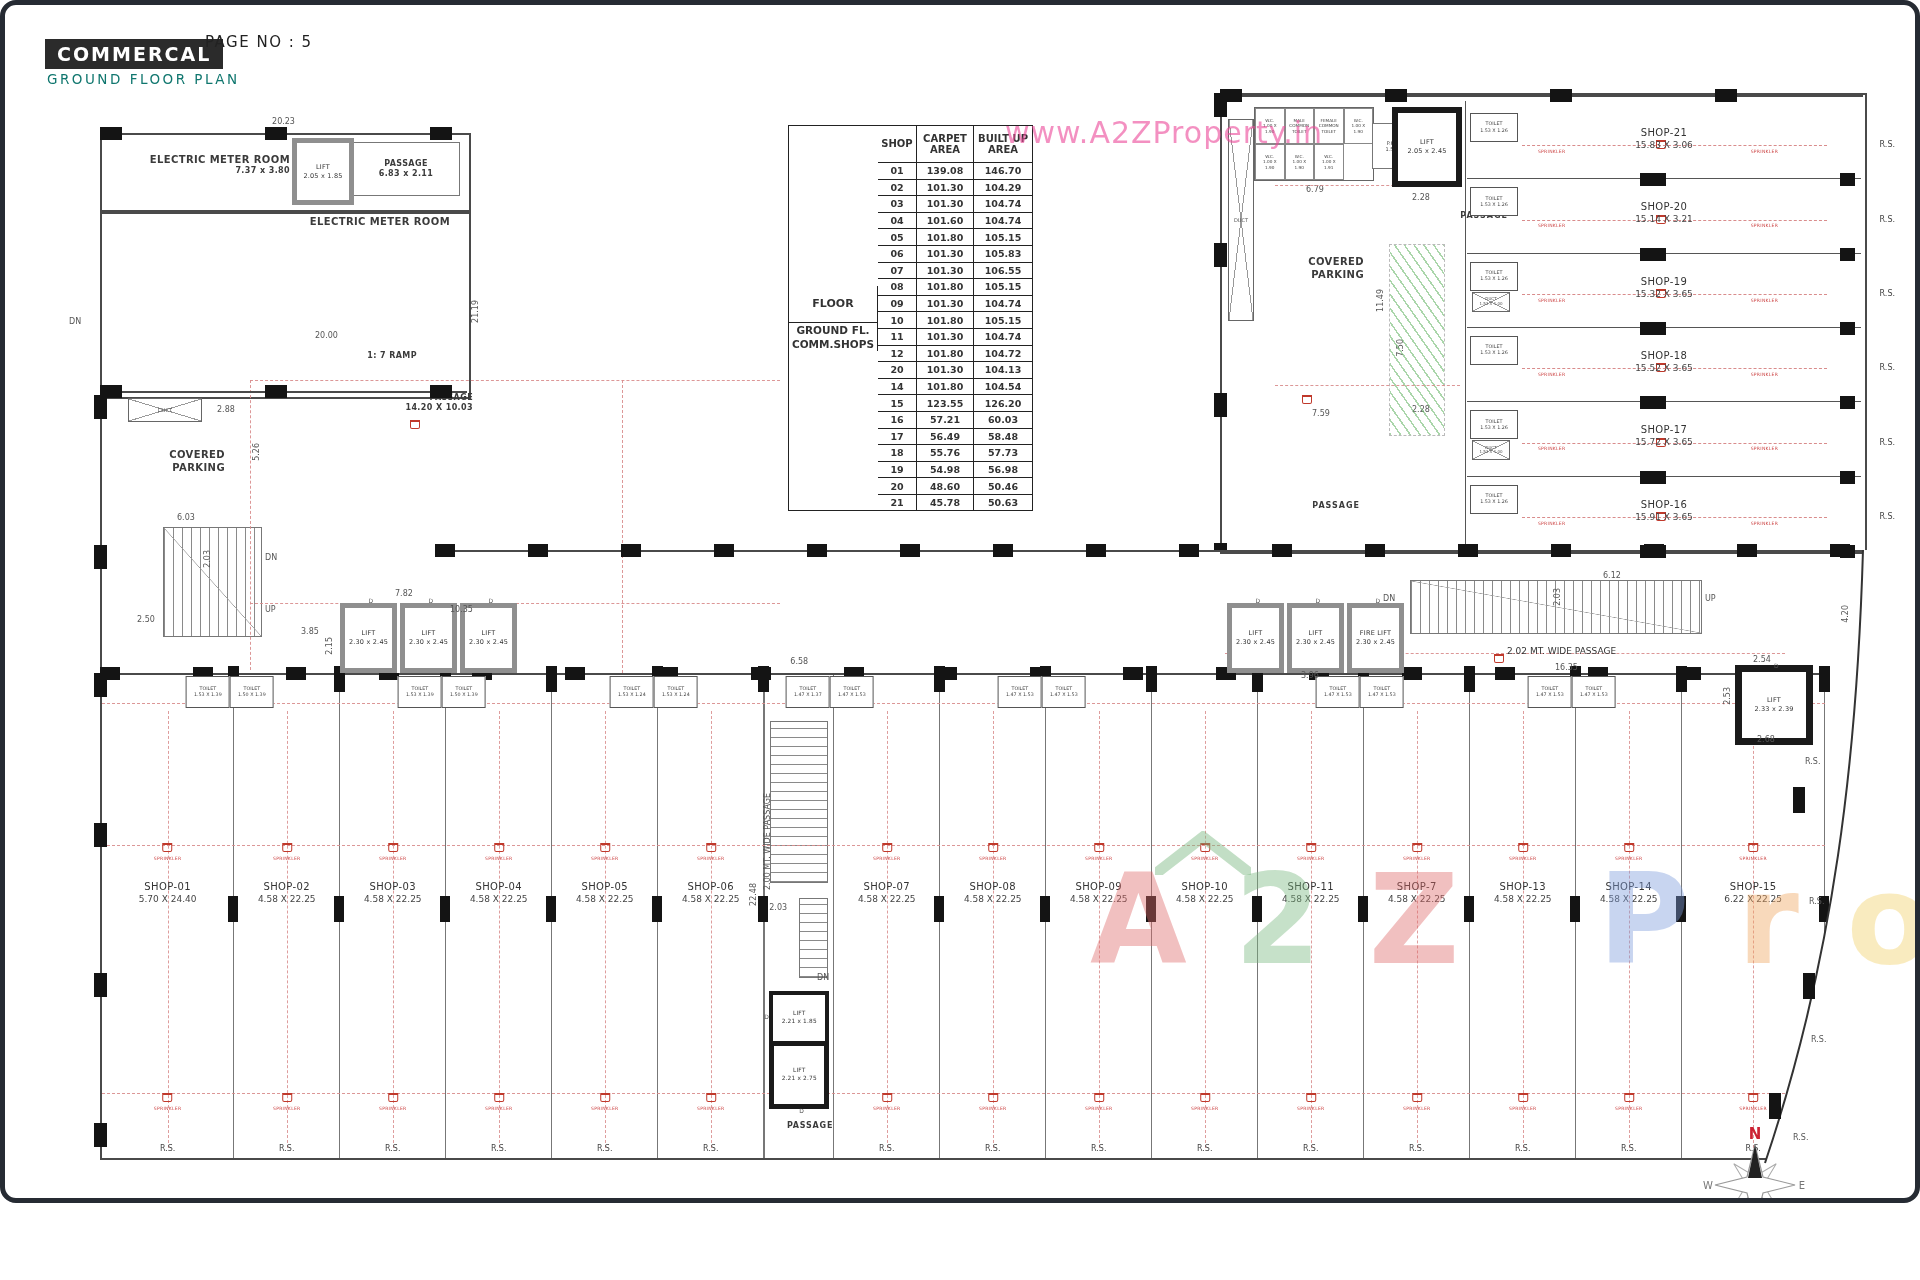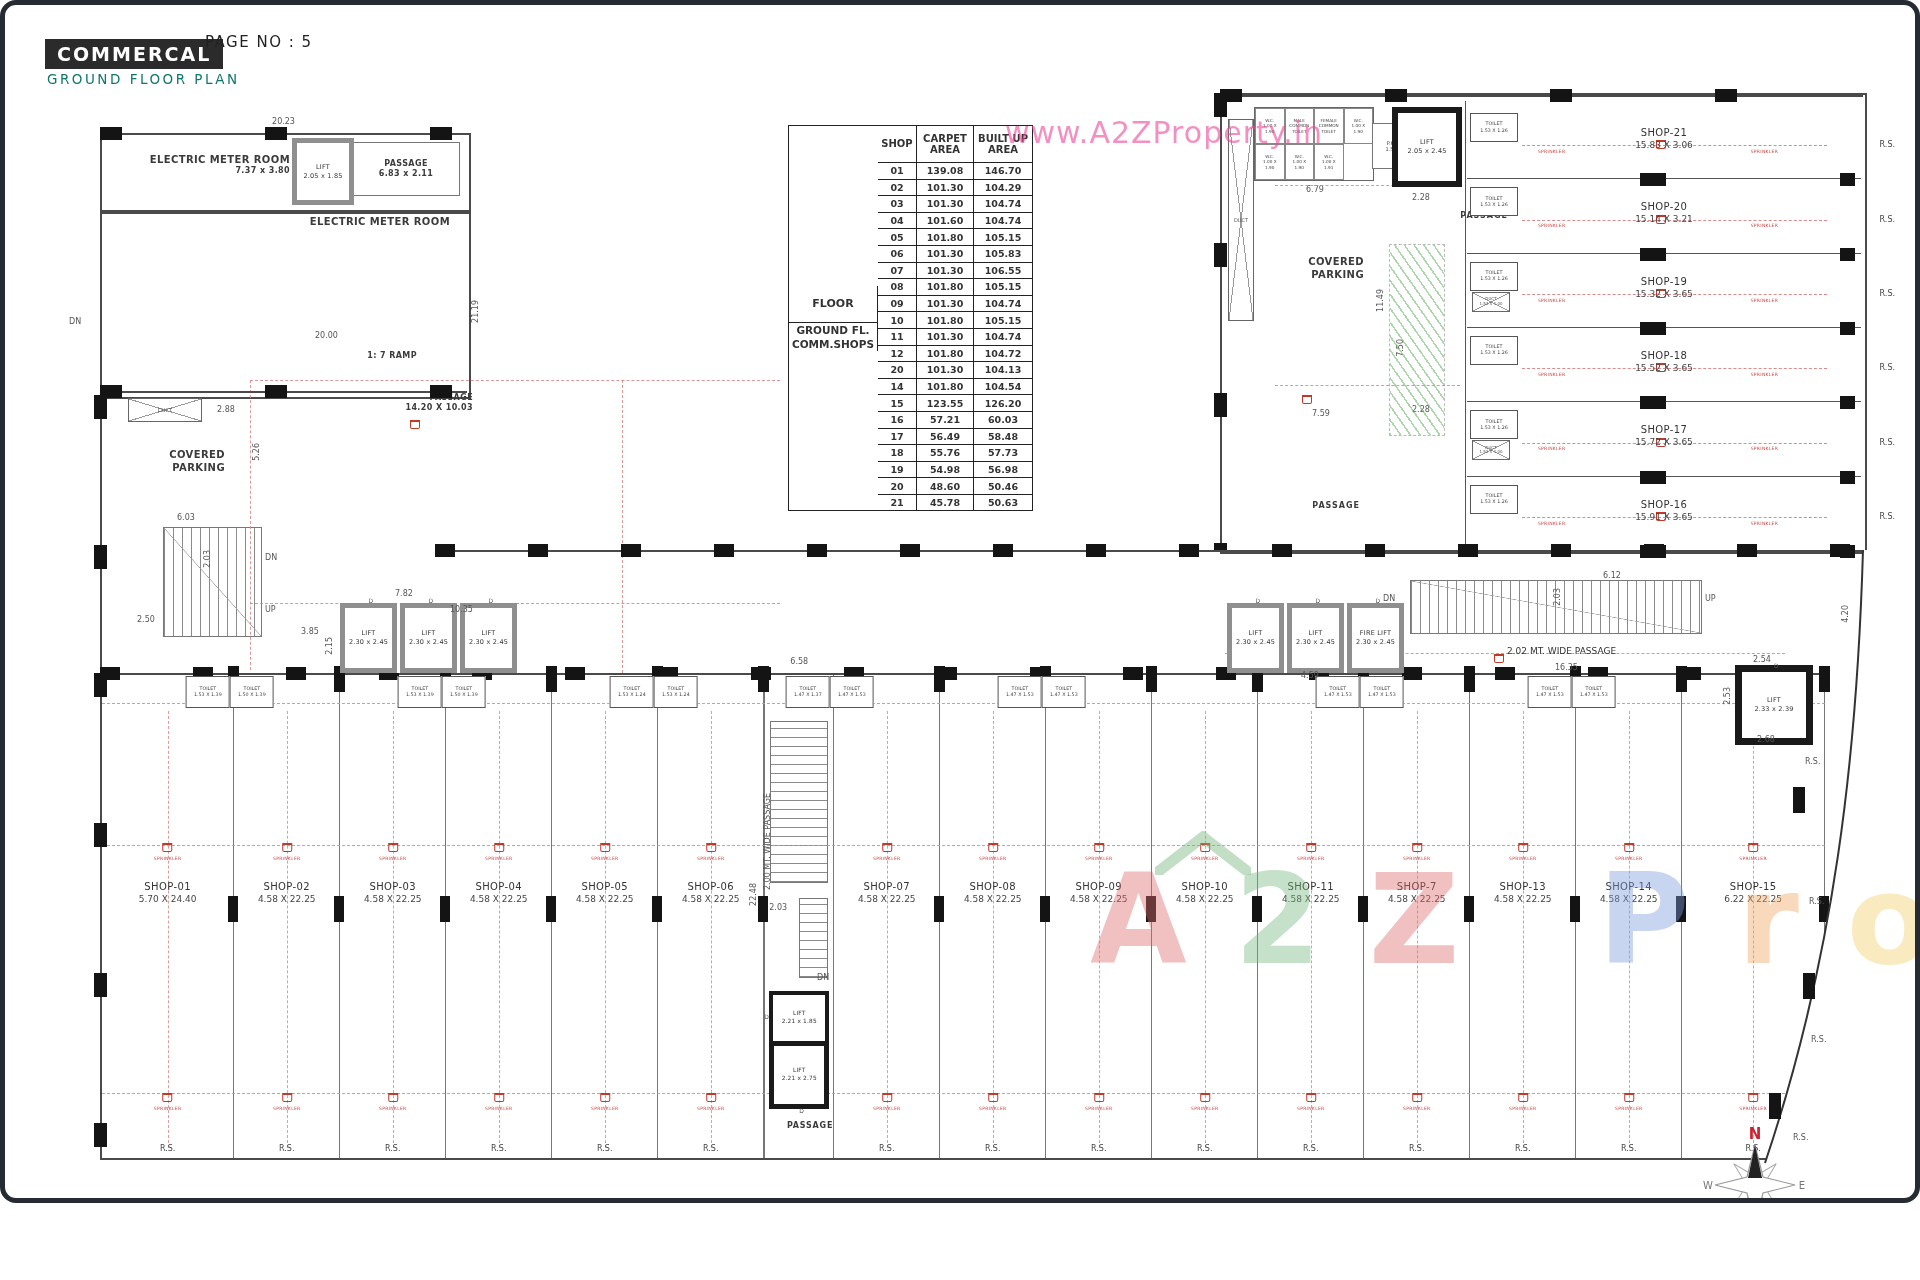--- a/index.html
+++ b/index.html
@@ -520,21 +520,21 @@
         <div class="lift-lbl">LIFT</div>
         <div class="lift-lbl">2.30 x 2.45</div>
       </div>
 
       <div class="lift-gray">
         <span class="door" style="top:-11px;left:50%;">D</span>
         <div class="lift-lbl">FIRE LIFT</div>
         <div class="lift-lbl">2.30 x 2.45</div>
       </div>
     </div>
-  <div class="dim" style="left:1296px;top:666px;z-index:6;">4.59</div>
+  <div class="dim" style="left:1296px;top:666px;z-index:6;">3.96</div>
   <div class="treads-h abs" style="left:1405px;top:575px;width:290px;height:52px;"></div>
   <div class="dim" style="left:1378px;top:589px;">DN</div>
   <div class="dim" style="left:1700px;top:589px;">UP</div>
   <div class="dim vdim" style="left:1548px;top:583px;">2.03</div>
   <div class="dim" style="left:1598px;top:566px;z-index:4;">6.12</div>
   <div class="rdash-h" style="left:1220px;top:648px;width:560px;"></div>
   <span class="sprk abs" style="left:1489px;top:643px;z-index:2;"></span>
   <div class="dim" style="left:1502px;top:641px;font-size:9px;color:#333;z-index:2;">2.02 MT. WIDE PASSAGE</div>
   <div class="dim" style="left:1550px;top:658px;z-index:6;">16.35</div>
   <div class="dim vdim" style="left:1836px;top:600px;">4.20</div>

